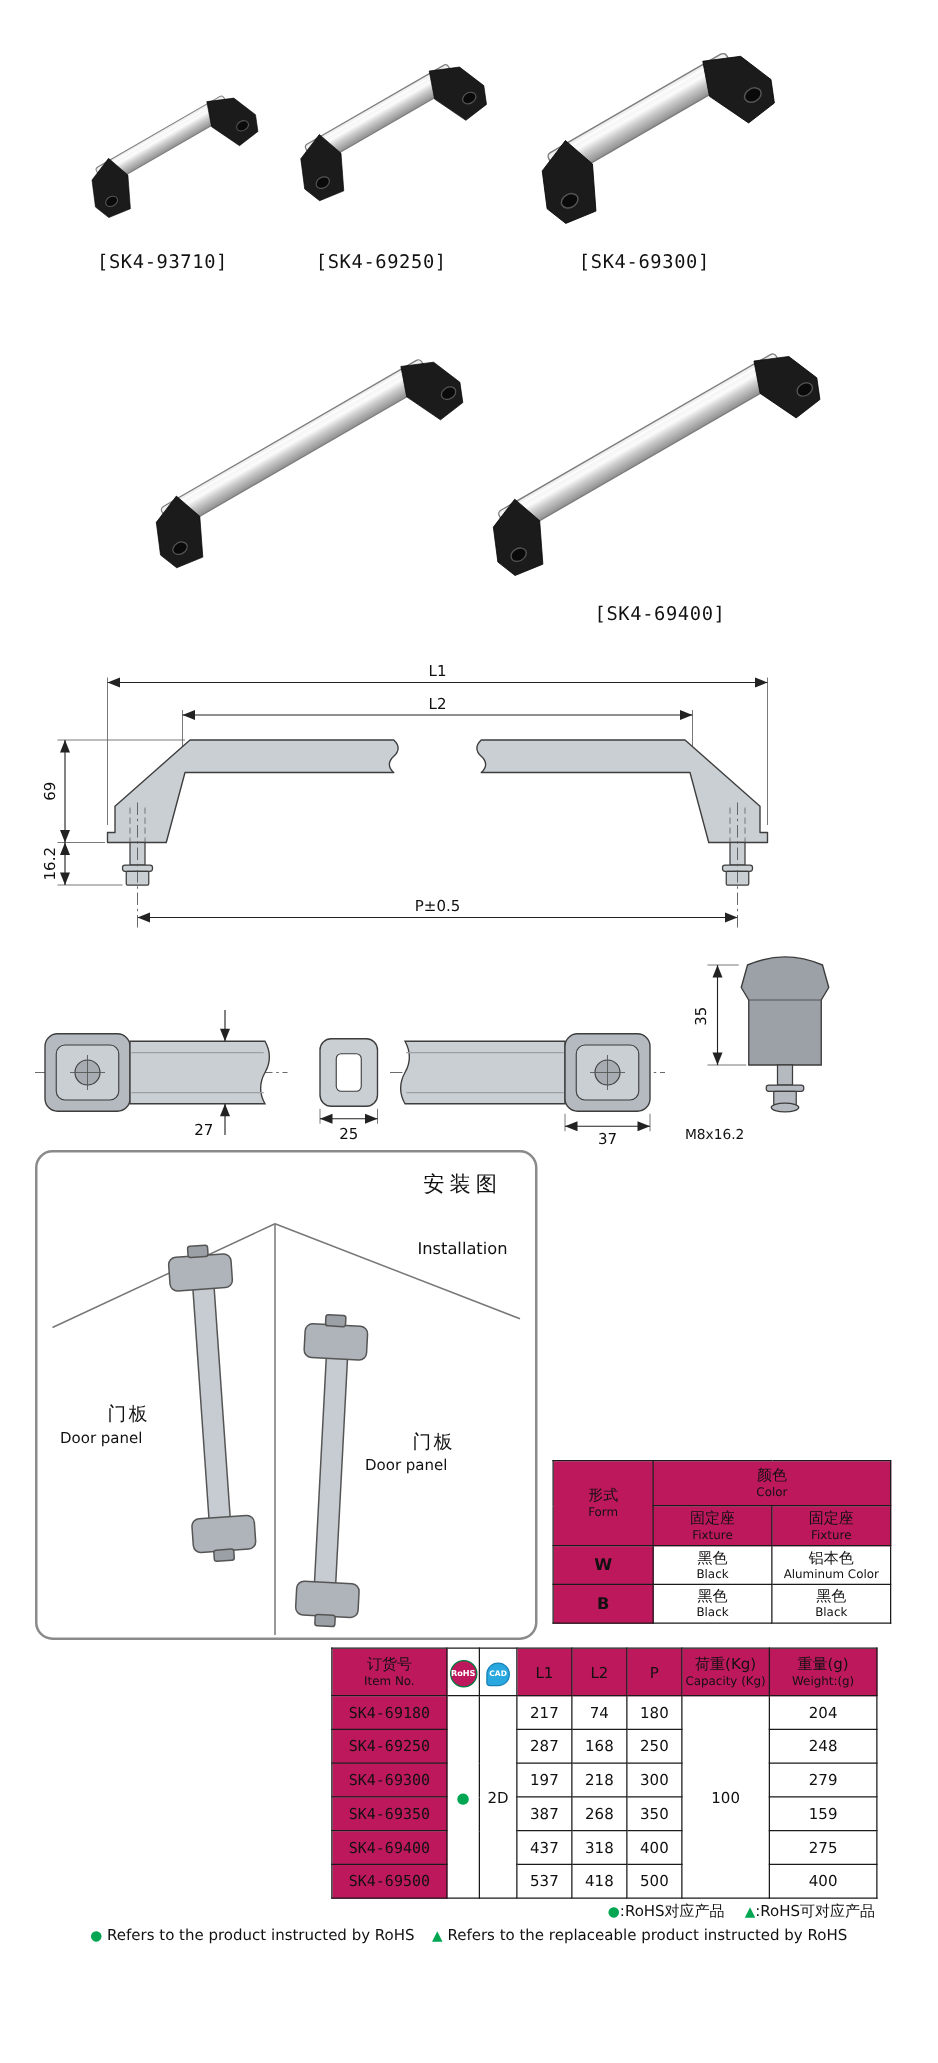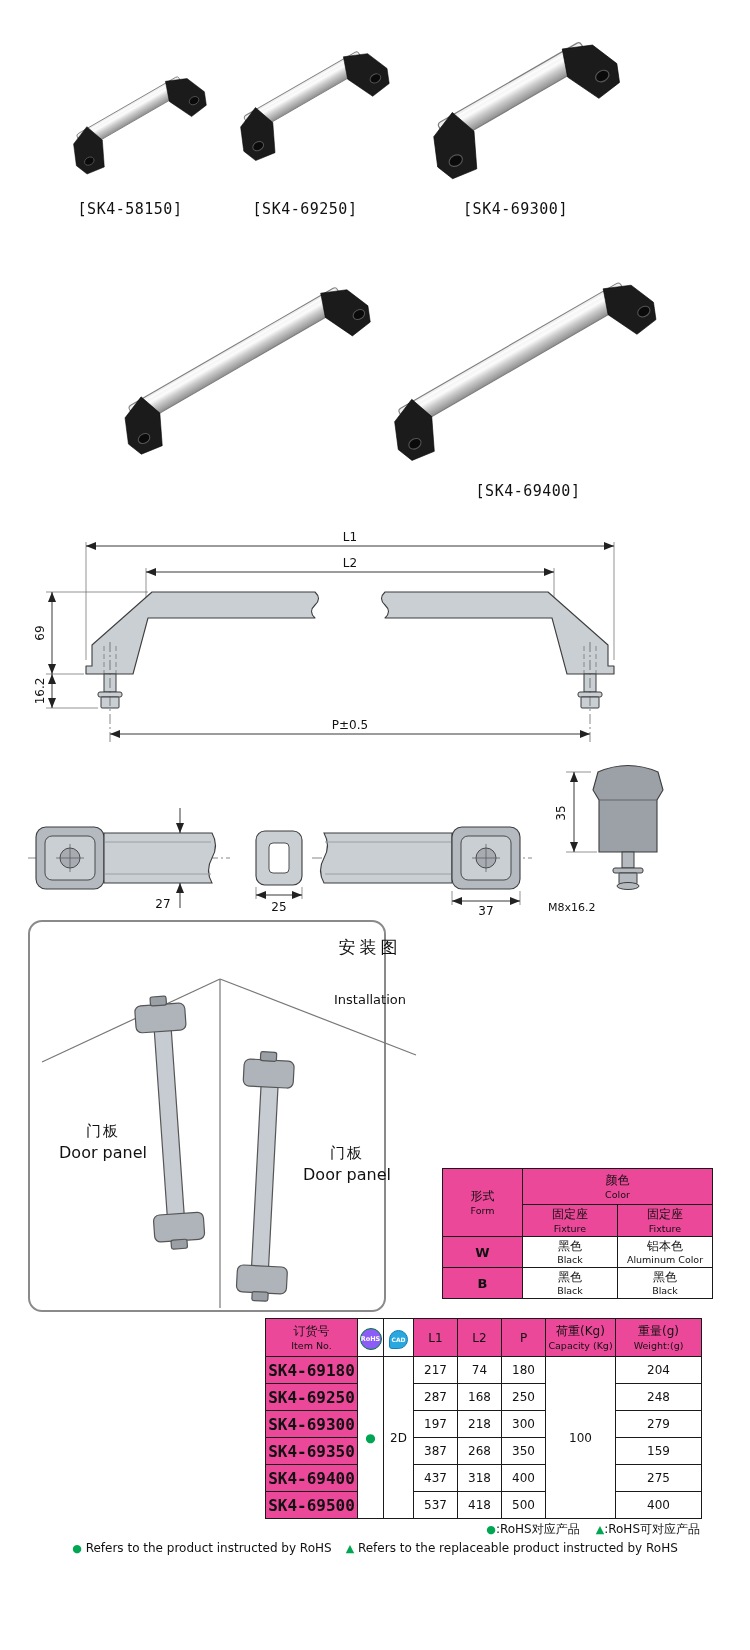--- a/index.html
+++ b/index.html
@@ -8,31 +8,31 @@
   .page{position:relative;width:750px;height:1650px;background:#fff;overflow:hidden;margin:0 auto;}
   .abs{position:absolute;}
   .prod-label{font-family:"DejaVu Sans Mono","Liberation Mono",monospace;font-size:15px;letter-spacing:.5px;text-align:center;color:#111;}
   svg text{font-family:"DejaVu Sans","Liberation Sans",sans-serif;fill:#111;}
   .dim{font-size:12px;}
   .dimsmall{font-size:11px;}
   .install-box{border:2px solid #8a8a8a;border-radius:14px;background:#fff;}
   .ib-title-cn{font-size:17px;letter-spacing:4px;text-align:center;}
   .ib-title-en{font-size:13px;text-align:center;margin-top:32px;}
   .ib-panel-cn{font-size:15px;letter-spacing:2px;text-align:center;}
-  .ib-panel-en{font-size:16px;text-align:center;}
+  .ib-panel-en{font-size:12px;}
   table{border-collapse:collapse;table-layout:fixed;}
   .ct td,.st td{border:1px solid #1a1a1a;text-align:center;vertical-align:middle;padding:0;}
-  .green{background:#ec4899;}
+  .green{background:#be185d;}
   .cn{font-size:12px;line-height:1.3;white-space:nowrap;}
   .en{font-size:9.5px;line-height:1.2;white-space:nowrap;}
-  .item-cell{font-family:"DejaVu Sans Mono","Liberation Mono",monospace;font-size:16px;font-weight:bold;}
+  .item-cell{font-family:"DejaVu Sans Mono","Liberation Mono",monospace;font-size:12px;font-weight:normal;}
   .num{font-size:12px;}
   .dot-cell{color:#00a651;font-size:12px;}
   .form-cell{font-size:13px;font-weight:bold;}
-  .rohs-badge{display:inline-flex;width:22px;height:22px;border-radius:50%;background:#8b5cf6;border:1px solid #007a3b;color:#fff;font-size:6.5px;font-weight:bold;align-items:center;justify-content:center;}
+  .rohs-badge{display:inline-flex;width:22px;height:22px;border-radius:50%;background:#be185d;border:1px solid #007a3b;color:#fff;font-size:6.5px;font-weight:bold;align-items:center;justify-content:center;}
   .cad-badge{display:inline-flex;width:19px;height:19px;border-radius:50% 50% 50% 3px;background:#29a8e0;border:1px solid #1580b5;color:#fff;font-size:6px;font-weight:bold;align-items:center;justify-content:center;}
   .note{font-size:12px;}
   .gsym{color:#00a651;font-size:11px;}
 </style>
 </head>
 <body>
 
 <div class="page">
 
   <svg width="0" height="0" style="position:absolute">
@@ -75,21 +75,21 @@
       <g transform="translate(0,-6) rotate(-30 100 80)">
         <rect x="30" y="68" width="140" height="20" rx="3" fill="url(#alu)" stroke="#7d7d7d" stroke-width="1"></rect>
         <line x1="33" y1="71" x2="167" y2="71" stroke="#ffffff" stroke-width="1.5" opacity="0.8"></line>
         <path d="M46,66 L22,76 L12,100 L18,115 L40,118 L54,89 Z" fill="#1b1b1b" stroke="#000" stroke-width="0.5"></path>
         <ellipse cx="28" cy="103" rx="6" ry="4.5" fill="#0a0a0a" stroke="#555" stroke-width="1"></ellipse>
         <path d="M154,66 L178,76 L188,100 L182,115 L160,118 L146,89 Z" fill="#1b1b1b" stroke="#000" stroke-width="0.5"></path>
         <ellipse cx="172" cy="103" rx="6" ry="4.5" fill="#0a0a0a" stroke="#555" stroke-width="1"></ellipse>
       </g>
     </svg>
   </div>
-  <div class="abs prod-label" style="left:45px;top:200px;width:170px;">[SK4-58150]</div>
+  <div class="abs prod-label" style="left:45px;top:200px;width:170px;">[SK4-93710]</div>
   <div class="abs prod-label" style="left:210px;top:200px;width:190px;">[SK4-69250]</div>
   <div class="abs prod-label" style="left:398px;top:200px;width:235px;">[SK4-69300]</div>
 
   <div class="abs" style="left:85px;top:268px;width:305px;">
     <svg viewBox="0 0 300 190" width="305">
       <g transform="translate(0,-8) rotate(-30 150 95)">
         <rect x="32" y="84" width="236" height="21" rx="3" fill="url(#alu)" stroke="#7d7d7d" stroke-width="1"></rect>
         <line x1="35" y1="87" x2="265" y2="87" stroke="#ffffff" stroke-width="1.5" opacity="0.8"></line>
         <path d="M48,82 L24,92 L14,116 L20,131 L42,134 L56,105 Z" fill="#1b1b1b" stroke="#000" stroke-width="0.5"></path>
         <ellipse cx="30" cy="119" rx="6" ry="4.5" fill="#0a0a0a" stroke="#555" stroke-width="1"></ellipse>
@@ -222,21 +222,21 @@
         <ellipse cx="608" cy="128" rx="11" ry="3.5"></ellipse>
       </g>
       <line x1="571" y1="14" x2="546" y2="14" stroke="#666" stroke-width="0.7"></line>
       <line x1="577" y1="94" x2="546" y2="94" stroke="#666" stroke-width="0.7"></line>
       <line x1="554" y1="14" x2="554" y2="94" stroke="#222" stroke-width="0.9" marker-start="url(#arw2)" marker-end="url(#arw2)"></line>
     </g>
     <text class="dim" x="545" y="55" text-anchor="middle" transform="rotate(-90 545 55)">35</text>
     <text class="dimsmall" x="528" y="153">M8x16.2</text>
   </svg>
 
-  <div class="abs install-box" style="left:28px;top:920px;width:358px;height:392px;">
+  <div class="abs install-box" style="left:28px;top:920px;width:402px;height:392px;">
     <svg viewBox="0 0 398 388" width="398" height="388" style="position:absolute;left:0;top:0;">
       <g stroke="#777" stroke-width="1.2">
         <line x1="190" y1="57" x2="190" y2="386"></line>
         <line x1="190" y1="57" x2="12" y2="140"></line>
         <line x1="190" y1="57" x2="386" y2="133"></line>
       </g>
       <g transform="rotate(-4 140 190)" stroke="#555" stroke-width="1.2">
         <rect x="130" y="106" width="17" height="190" fill="#c6ccd1"></rect>
         <rect x="112" y="82" width="50" height="27" rx="6" fill="#aeb4ba"></rect>
         <rect x="116" y="292" width="50" height="27" rx="6" fill="#aeb4ba"></rect>

